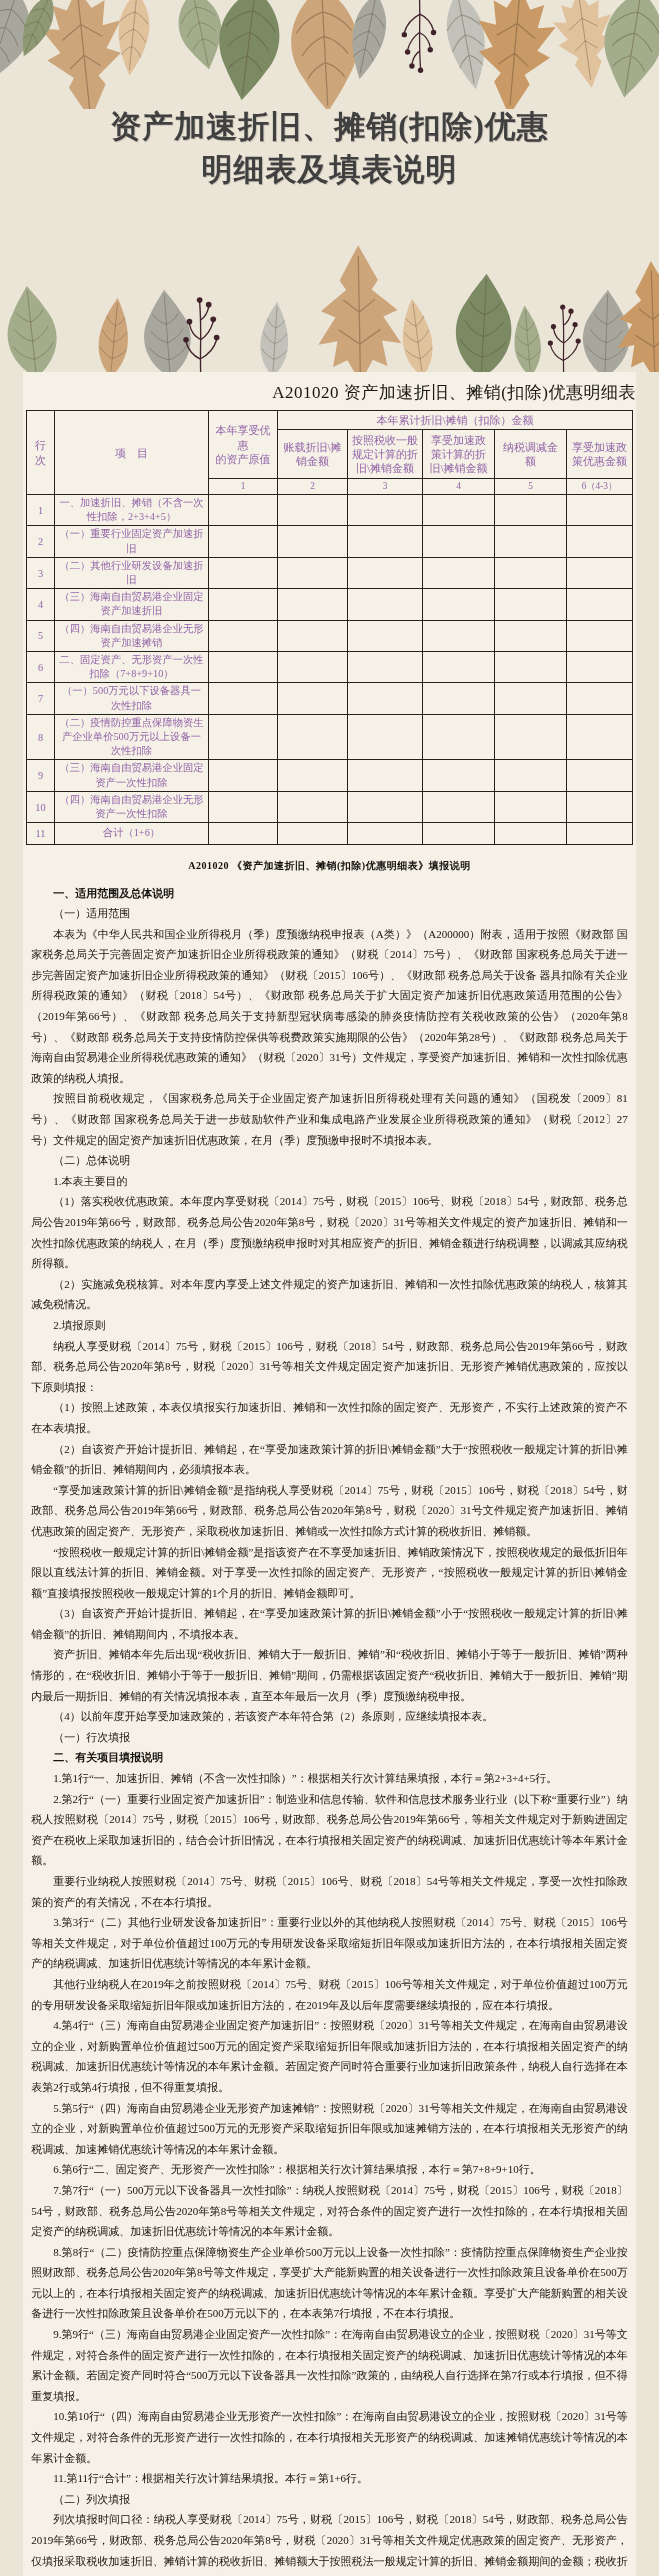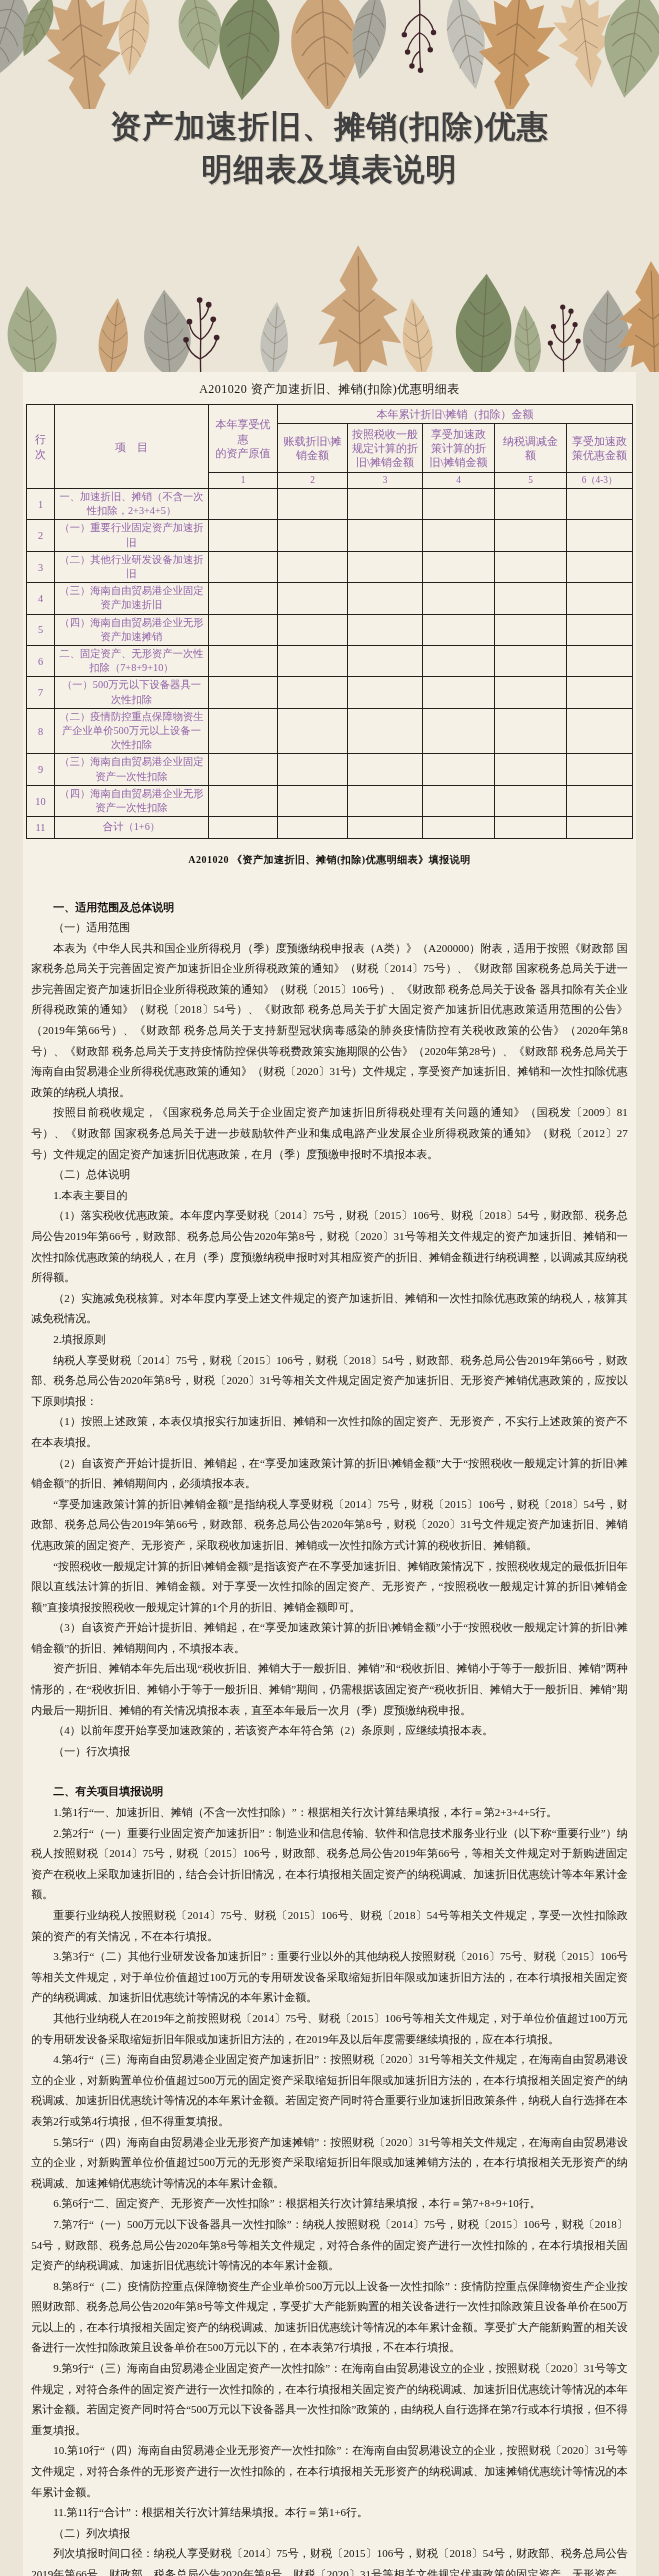--- a/index.html
+++ b/index.html
@@ -7,36 +7,36 @@
         font-family:"Liberation Serif","DejaVu Serif",serif;}
   svg.band{position:absolute;left:0;display:block;pointer-events:none;}
   .band-top{top:0;}
   .band-mid{top:241px;}
   .vein{stroke:rgba(84,62,40,.38);stroke-width:1.6;fill:none;}
   .stem{stroke:#40222a;stroke-width:2.4;fill:none;}
   .page-title{position:absolute;top:105px;left:0;width:100%;margin:0;text-align:center;
       font-size:31px;font-weight:bold;color:#404040;line-height:43px;letter-spacing:1px;
       text-shadow:1px 1px 0 rgba(70,58,44,.18);z-index:3;}
   .card{position:absolute;top:372px;bottom:0;left:23px;width:613px;background:#f5f1e7;overflow:hidden;z-index:1;}
-  .form-title{margin:9.3px 0 6.2px;text-align:center;font-size:12px;font-weight:normal;color:#1b1713;letter-spacing:0.5px;}
+  .form-title{margin:9.3px 0 6.2px;text-align:right;font-size:17px;font-weight:normal;color:#1b1713;letter-spacing:0.5px;}
   table.form{border-collapse:collapse;margin:0 auto;width:605px;table-layout:fixed;color:#9263a8;border:1px solid #24211c;}
   table.form th,table.form td{border:0.5px solid #24211c;border-top-width:1px;border-bottom-width:1px;
       padding:1px 3.1px;font-weight:normal;vertical-align:middle;background:transparent;}
   table.form th{font-size:11px;line-height:1.3;text-align:center;}
   tr.hdr-group{height:18.5px;}
   tr.hdr-sub{height:49px;}
   tr.hdr-nums{height:14.4px;}
   tr.hdr-nums td{font-size:9.3px;text-align:center;border-top-width:0.5px;}
   td.c-no{text-align:center;font-size:10.3px;}
   td.c-item{font-size:10.3px;line-height:1.38;text-align:center;padding-left:4.1px;}
   tbody tr.data-row{height:21.6px;}
   .instr-title{margin:14.4px 0 6.2px;text-align:center;font-size:10px;font-weight:bold;color:#14110d;letter-spacing:0.5px;}
   .instr-body{padding:3.1px 8.2px 0;font-size:11px;line-height:20.6px;color:#17130f;text-align:justify;}
   .blk{margin:0;text-indent:2em;}
-  .blk.h1{font-weight:bold;margin-top:20px;}
+  .blk.h1{font-weight:bold;}
 </style>
 </head>
 <body>
 
 <svg width="0" height="0" style="position:absolute" aria-hidden="true">
   <defs>
     <g id="lf1">
       <path d="M0,-6 C34,28 44,74 2,148 C-40,76 -32,28 0,-6 Z"></path>
       <path class="vein" d="M0,6 L1,138 M0,30 C10,34 18,40 26,50 M0,30 C-10,34 -18,40 -26,50 M1,62 C11,66 19,74 25,84 M1,62 C-9,66 -17,74 -23,84 M1,94 C9,98 15,104 19,112 M1,94 C-7,98 -13,104 -17,112"></path>
     </g>
@@ -269,21 +269,21 @@
         <p class="blk">“享受加速政策计算的折旧\摊销金额”是指纳税人享受财税〔2014〕75号，财税〔2015〕106号，财税〔2018〕54号，财政部、税务总局公告2019年第66号，财政部、税务总局公告2020年第8号，财税〔2020〕31号文件规定资产加速折旧、摊销优惠政策的固定资产、无形资产，采取税收加速折旧、摊销或一次性扣除方式计算的税收折旧、摊销额。</p>
         <p class="blk">“按照税收一般规定计算的折旧\摊销金额”是指该资产在不享受加速折旧、摊销政策情况下，按照税收规定的最低折旧年限以直线法计算的折旧、摊销金额。对于享受一次性扣除的固定资产、无形资产，“按照税收一般规定计算的折旧\摊销金额”直接填报按照税收一般规定计算的1个月的折旧、摊销金额即可。</p>
         <p class="blk">（3）自该资产开始计提折旧、摊销起，在“享受加速政策计算的折旧\摊销金额”小于“按照税收一般规定计算的折旧\摊销金额”的折旧、摊销期间内，不填报本表。</p>
         <p class="blk">资产折旧、摊销本年先后出现“税收折旧、摊销大于一般折旧、摊销”和“税收折旧、摊销小于等于一般折旧、摊销”两种情形的，在“税收折旧、摊销小于等于一般折旧、摊销”期间，仍需根据该固定资产“税收折旧、摊销大于一般折旧、摊销”期内最后一期折旧、摊销的有关情况填报本表，直至本年最后一次月（季）度预缴纳税申报。</p>
         <p class="blk">（4）以前年度开始享受加速政策的，若该资产本年符合第（2）条原则，应继续填报本表。</p>
         <p class="blk">（一）行次填报</p>
         <p class="blk h1">二、有关项目填报说明</p>
         <p class="blk">1.第1行“一、加速折旧、摊销（不含一次性扣除）”：根据相关行次计算结果填报，本行＝第2+3+4+5行。</p>
         <p class="blk">2.第2行“（一）重要行业固定资产加速折旧”：制造业和信息传输、软件和信息技术服务业行业（以下称“重要行业”）纳税人按照财税〔2014〕75号，财税〔2015〕106号，财政部、税务总局公告2019年第66号，等相关文件规定对于新购进固定资产在税收上采取加速折旧的，结合会计折旧情况，在本行填报相关固定资产的纳税调减、加速折旧优惠统计等本年累计金额。</p>
         <p class="blk">重要行业纳税人按照财税〔2014〕75号、财税〔2015〕106号、财税〔2018〕54号等相关文件规定，享受一次性扣除政策的资产的有关情况，不在本行填报。</p>
-        <p class="blk">3.第3行“（二）其他行业研发设备加速折旧”：重要行业以外的其他纳税人按照财税〔2016〕75号、财税〔2015〕106号等相关文件规定，对于单位价值超过100万元的专用研发设备采取缩短折旧年限或加速折旧方法的，在本行填报相关固定资产的纳税调减、加速折旧优惠统计等情况的本年累计金额。</p>
+        <p class="blk">3.第3行“（二）其他行业研发设备加速折旧”：重要行业以外的其他纳税人按照财税〔2014〕75号、财税〔2015〕106号等相关文件规定，对于单位价值超过100万元的专用研发设备采取缩短折旧年限或加速折旧方法的，在本行填报相关固定资产的纳税调减、加速折旧优惠统计等情况的本年累计金额。</p>
         <p class="blk">其他行业纳税人在2019年之前按照财税〔2014〕75号、财税〔2015〕106号等相关文件规定，对于单位价值超过100万元的专用研发设备采取缩短折旧年限或加速折旧方法的，在2019年及以后年度需要继续填报的，应在本行填报。</p>
         <p class="blk">4.第4行“（三）海南自由贸易港企业固定资产加速折旧”：按照财税〔2020〕31号等相关文件规定，在海南自由贸易港设立的企业，对新购置单位价值超过500万元的固定资产采取缩短折旧年限或加速折旧方法的，在本行填报相关固定资产的纳税调减、加速折旧优惠统计等情况的本年累计金额。若固定资产同时符合重要行业加速折旧政策条件，纳税人自行选择在本表第2行或第4行填报，但不得重复填报。</p>
         <p class="blk">5.第5行“（四）海南自由贸易港企业无形资产加速摊销”：按照财税〔2020〕31号等相关文件规定，在海南自由贸易港设立的企业，对新购置单位价值超过500万元的无形资产采取缩短折旧年限或加速摊销方法的，在本行填报相关无形资产的纳税调减、加速摊销优惠统计等情况的本年累计金额。</p>
         <p class="blk">6.第6行“二、固定资产、无形资产一次性扣除”：根据相关行次计算结果填报，本行＝第7+8+9+10行。</p>
         <p class="blk">7.第7行“（一）500万元以下设备器具一次性扣除”：纳税人按照财税〔2014〕75号，财税〔2015〕106号，财税〔2018〕54号，财政部、税务总局公告2020年第8号等相关文件规定，对符合条件的固定资产进行一次性扣除的，在本行填报相关固定资产的纳税调减、加速折旧优惠统计等情况的本年累计金额。</p>
         <p class="blk">8.第8行“（二）疫情防控重点保障物资生产企业单价500万元以上设备一次性扣除”：疫情防控重点保障物资生产企业按照财政部、税务总局公告2020年第8号等文件规定，享受扩大产能新购置的相关设备进行一次性扣除政策且设备单价在500万元以上的，在本行填报相关固定资产的纳税调减、加速折旧优惠统计等情况的本年累计金额。享受扩大产能新购置的相关设备进行一次性扣除政策且设备单价在500万元以下的，在本表第7行填报，不在本行填报。</p>
         <p class="blk">9.第9行“（三）海南自由贸易港企业固定资产一次性扣除”：在海南自由贸易港设立的企业，按照财税〔2020〕31号等文件规定，对符合条件的固定资产进行一次性扣除的，在本行填报相关固定资产的纳税调减、加速折旧优惠统计等情况的本年累计金额。若固定资产同时符合“500万元以下设备器具一次性扣除”政策的，由纳税人自行选择在第7行或本行填报，但不得重复填报。</p>
         <p class="blk">10.第10行“（四）海南自由贸易港企业无形资产一次性扣除”：在海南自由贸易港设立的企业，按照财税〔2020〕31号等文件规定，对符合条件的无形资产进行一次性扣除的，在本行填报相关无形资产的纳税调减、加速摊销优惠统计等情况的本年累计金额。</p>
         <p class="blk">11.第11行“合计”：根据相关行次计算结果填报。本行＝第1+6行。</p>
         <p class="blk">（二）列次填报</p>

